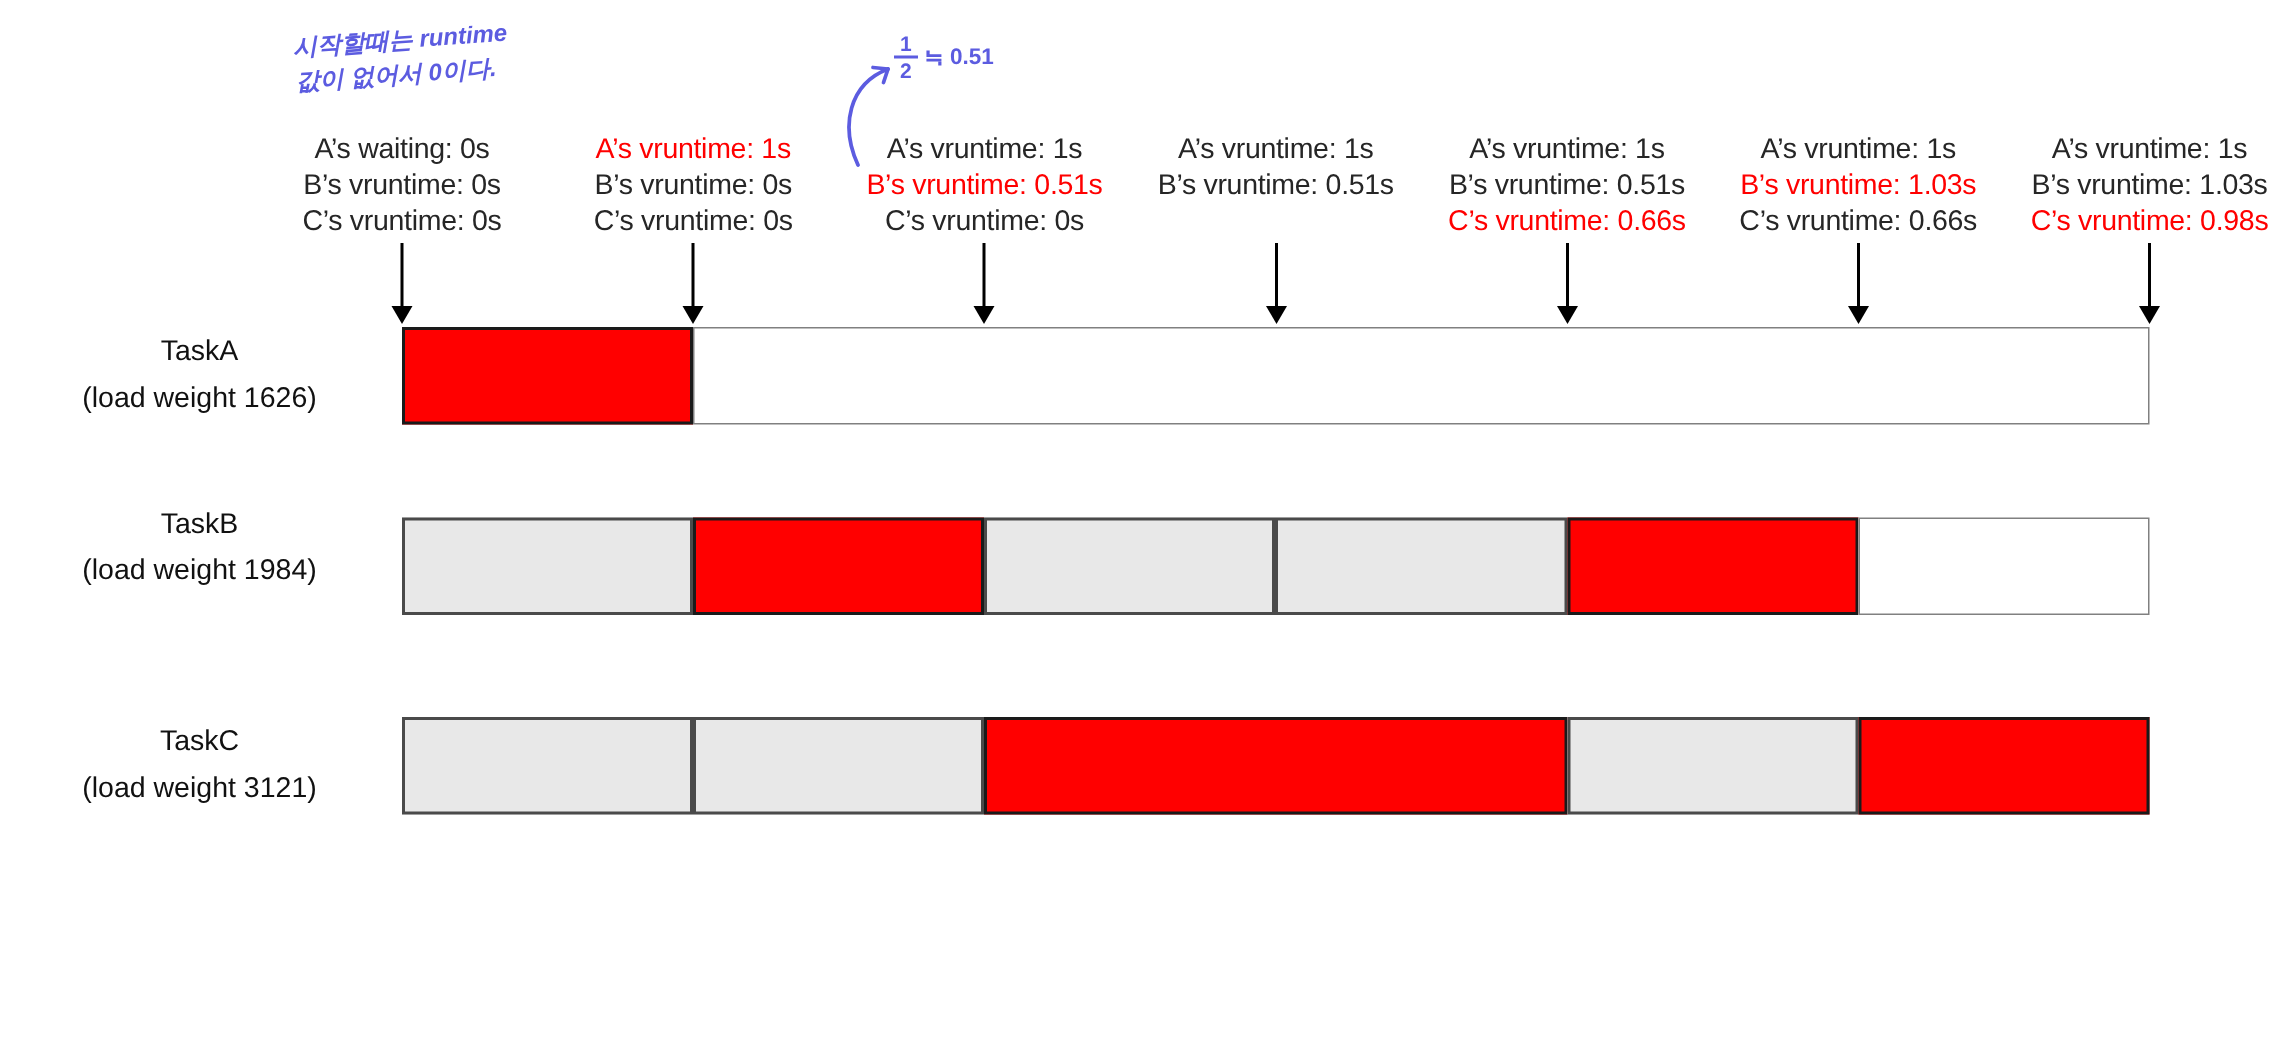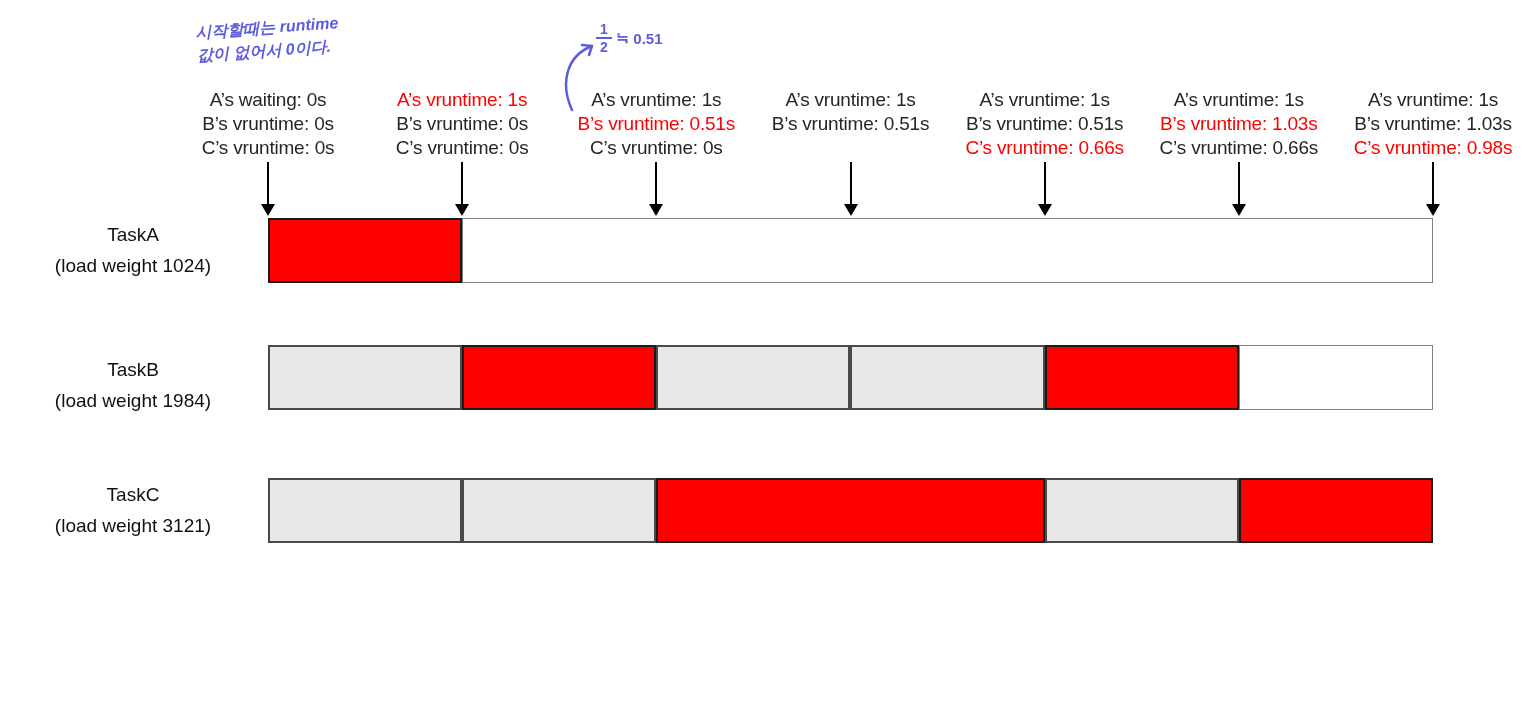--- a/index.html
+++ b/index.html
@@ -22,21 +22,21 @@
   .vr-line.hl{color:#ff0000;}
 
   
   .arrow{position:absolute;top:162px;height:44px;width:2px;background:#000;}
   .arrow::after{content:"";position:absolute;bottom:-10px;left:50%;transform:translateX(-50%);
                 border:7px solid transparent;border-top:12px solid #000;border-bottom:none;}
 
   
   .task-label{position:absolute;left:4px;width:258px;text-align:center;
               font-size:19px;line-height:31px;color:#111;}
-  .tl0{top:219px}.tl1{top:354px}.tl2{top:479px}
+  .tl0{top:219px}.tl1{top:334px}.tl2{top:479px}
   .task-row{position:absolute;left:268px;width:1165px;height:65px;display:flex;}
   .tr0{top:218px}.tr1{top:345px}.tr2{top:478px}
   .seg{height:100%;box-sizing:border-box;}
   .seg.executing{background:#ff0000;border:2px solid #1a1a1a;}
   .seg.waiting{background:#e8e8e8;border:2px solid #4a4a4a;}
   .seg.idle{background:#ffffff;border:1px solid #808080;}
 
   
   .legend{position:absolute;left:537px;top:618px;display:flex;align-items:center;}
   .lg-swatch{width:118px;height:70px;box-sizing:border-box;flex:none;}
@@ -59,21 +59,21 @@
       <path d="M10,74 C-2,48 4,20 30,10" fill="none" stroke="#5c5ce0" stroke-width="2.5" stroke-linecap="round"></path>
       <path d="M30,10 l-10,-1 M30,10 l-3,9" fill="none" stroke="#5c5ce0" stroke-width="2.5" stroke-linecap="round"></path>
     </svg>
     <span class="frac"><span class="num">1</span><span class="den">2</span></span>
     <span class="rel">≒</span>
     <span class="val">0.51</span>
   </div>
 
   <div class="task-label tl0">
     <div>TaskA</div>
-    <div>(load weight 1024)</div>
+    <div>(load weight 1626)</div>
   </div>
   <div class="task-row tr0">
     <div class="bar" style="display:flex;width:100%">
         <div class="seg executing" style="width: 16.6667%;"></div>
         <div class="seg idle" style="width: 83.3333%;"></div>
       </div>
   </div>
 
   <div class="task-label tl1">
     <div>TaskB</div>

